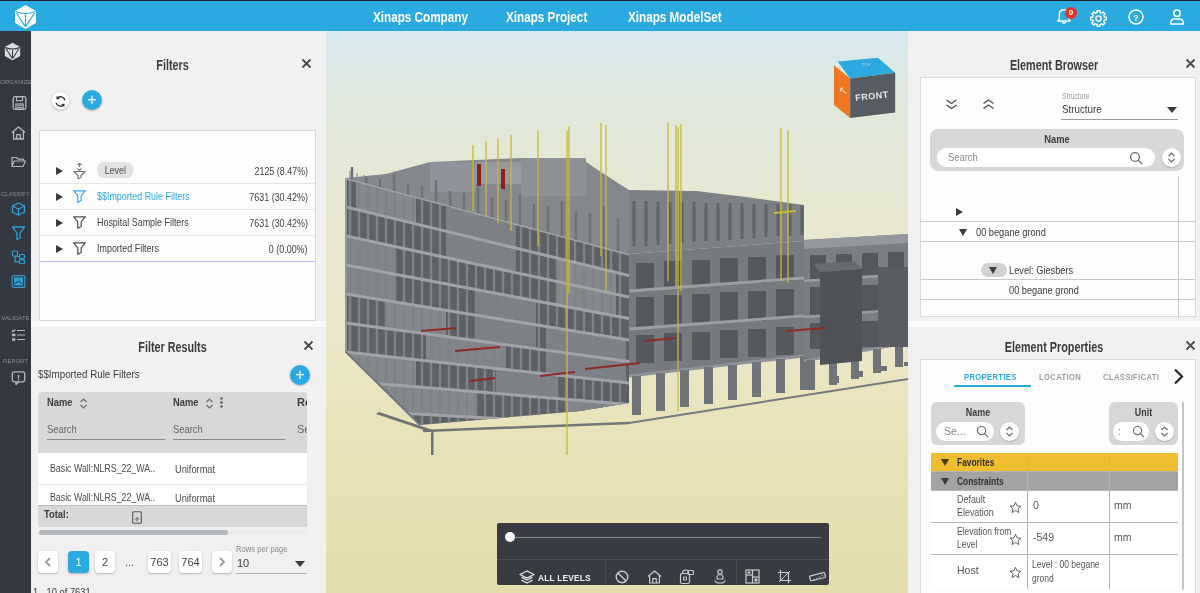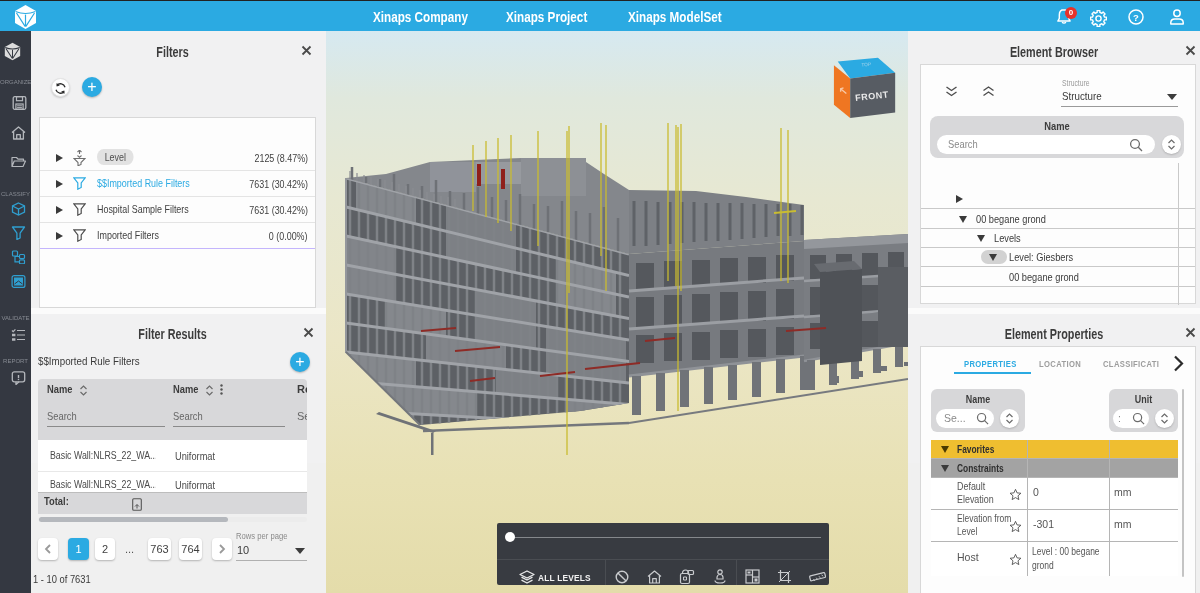--- a/index.html
+++ b/index.html
@@ -11,21 +11,21 @@
 #topbar { position:absolute; left:0; top:0; width:1200px; height:31px; background:#2baae2; border-top:1px solid #222; }
 #topbar .nav { position:absolute; top:0; height:31px; line-height:31px; color:#fff; font-size:15px; font-weight:bold; }
 #toplogo { position:absolute; left:13px; top:3px; }
 
 
 #sidebar { position:absolute; left:0; top:31px; width:31px; height:562px; background:#343841; overflow:hidden; }
 #sidebar .lbl { position:absolute; width:31px; text-align:center; font-size:6px; color:#878b93; letter-spacing:0px; }
 #sidebar .ic { position:absolute; left:5px; width:21px; text-align:center; }
 
 
-.pcol { position:absolute; top:31px; height:432px; background:#f1f1f2; }
+.pcol { position:absolute; top:44px; height:432px; background:#f1f1f2; }
 #leftcol { left:31px; width:295px; }
 #rightcol { left:908px; width:292px; }
 .ptitle { position:absolute; font-size:15px; font-weight:bold; color:#3c3c3c; }
 .pclose { position:absolute; font-size:13px; font-weight:bold; color:#4a4a4a; }
 .card { position:absolute; background:#fdfdfd; border:1px solid #d8d8d8; }
 
 .ptitle { transform:scaleX(0.72); }
 #topbar .nav { transform:scaleX(0.78); transform-origin:left center; }
 .cnt { transform:scaleX(0.85); transform-origin:right center; }
 .pill { transform:scaleX(0.85); transform-origin:left center; }
@@ -615,24 +615,20 @@
       </div>
 
       <div class="abs" style="left:0;top:98px;width:274px;height:142px;">
         <div class="abs" style="left:0;top:26px;width:274px;height:20px;border-bottom:1px solid #c9c9c9;">
           <span class="car-r" style="position:absolute;left:35px;top:6px;"></span>
         </div>
         <div class="abs" style="left:0;top:46px;width:274px;height:20px;border-bottom:1px solid #c9c9c9;">
           <span class="car-d" style="position:absolute;left:38px;top:7px;"></span>
           <span style="position:absolute;left:55px;top:4px;font-size:10.5px;color:#3a3a3a;transform:scaleX(0.88);transform-origin:left center;">00 begane grond</span>
         </div>
-        <div class="abs" style="left:0;top:66px;width:274px;height:19px;border-bottom:1px solid #c9c9c9;">
-          <span class="car-d" style="position:absolute;left:56px;top:6px;"></span>
-          <span style="position:absolute;left:73px;top:3px;font-size:10.5px;color:#3a3a3a;transform:scaleX(0.88);transform-origin:left center;">Levels</span>
-        </div>
         <div class="abs" style="left:0;top:85px;width:274px;height:19px;border-bottom:1px solid #c9c9c9;">
           <span class="abs" style="left:60px;top:2px;width:26px;height:14px;background:#d2d2d2;border-radius:7px;"></span>
           <span class="car-d" style="position:absolute;left:68px;top:6px;"></span>
           <span style="position:absolute;left:88px;top:3px;font-size:10.5px;color:#3a3a3a;transform:scaleX(0.88);transform-origin:left center;">Level: Giesbers</span>
         </div>
         <div class="abs" style="left:0;top:104px;width:274px;height:20px;border-bottom:1px solid #c9c9c9;">
           <span style="position:absolute;left:88px;top:4px;font-size:10.5px;color:#3a3a3a;transform:scaleX(0.88);transform-origin:left center;">00 begane grond</span>
         </div>
         <div class="abs" style="left:257px;top:0;width:1px;height:142px;background:#c9c9c9;"></div>
       </div>
@@ -701,21 +697,21 @@
               <path d="M12 2.5 L14.9 9 L22 9.7 L16.6 14.4 L18.2 21.4 L12 17.7 L5.8 21.4 L7.4 14.4 L2 9.7 L9.1 9 Z" fill="none" stroke="#4a4a4a" stroke-width="1.6"></path>
             </svg>
           <span style="position:absolute;left:102px;top:8px;font-size:10.5px;color:#555;">0</span>
           <span style="position:absolute;left:183px;top:8px;font-size:10.5px;color:#555;">mm</span>
         </div>
         <div class="abs" style="left:0;top:70px;width:247px;height:32px;background:#fff;border-bottom:1px solid #b5b5b5;">
           <span style="position:absolute;left:26px;top:2px;font-size:10px;color:#555;line-height:13px;transform:scaleX(0.85);transform-origin:left center;">Elevation from<br>Level</span>
           <svg class="abs" style="left:78px;top:10px;" width="13" height="13" viewBox="0 0 24 24">
               <path d="M12 2.5 L14.9 9 L22 9.7 L16.6 14.4 L18.2 21.4 L12 17.7 L5.8 21.4 L7.4 14.4 L2 9.7 L9.1 9 Z" fill="none" stroke="#4a4a4a" stroke-width="1.6"></path>
             </svg>
-          <span style="position:absolute;left:102px;top:8px;font-size:10.5px;color:#555;">-301</span>
+          <span style="position:absolute;left:102px;top:8px;font-size:10.5px;color:#555;">-549</span>
           <span style="position:absolute;left:183px;top:8px;font-size:10.5px;color:#555;">mm</span>
         </div>
         <div class="abs" style="left:0;top:102px;width:247px;height:34px;background:#fff;">
           <span style="position:absolute;left:26px;top:9px;font-size:10.5px;color:#555;">Host</span>
           <svg class="abs" style="left:78px;top:11px;" width="13" height="13" viewBox="0 0 24 24">
               <path d="M12 2.5 L14.9 9 L22 9.7 L16.6 14.4 L18.2 21.4 L12 17.7 L5.8 21.4 L7.4 14.4 L2 9.7 L9.1 9 Z" fill="none" stroke="#4a4a4a" stroke-width="1.6"></path>
             </svg>
           <span style="position:absolute;left:101px;top:3px;font-size:10px;color:#555;line-height:14px;transform:scaleX(0.85);transform-origin:left center;">Level : 00 begane<br>grond</span>
         </div>
 

